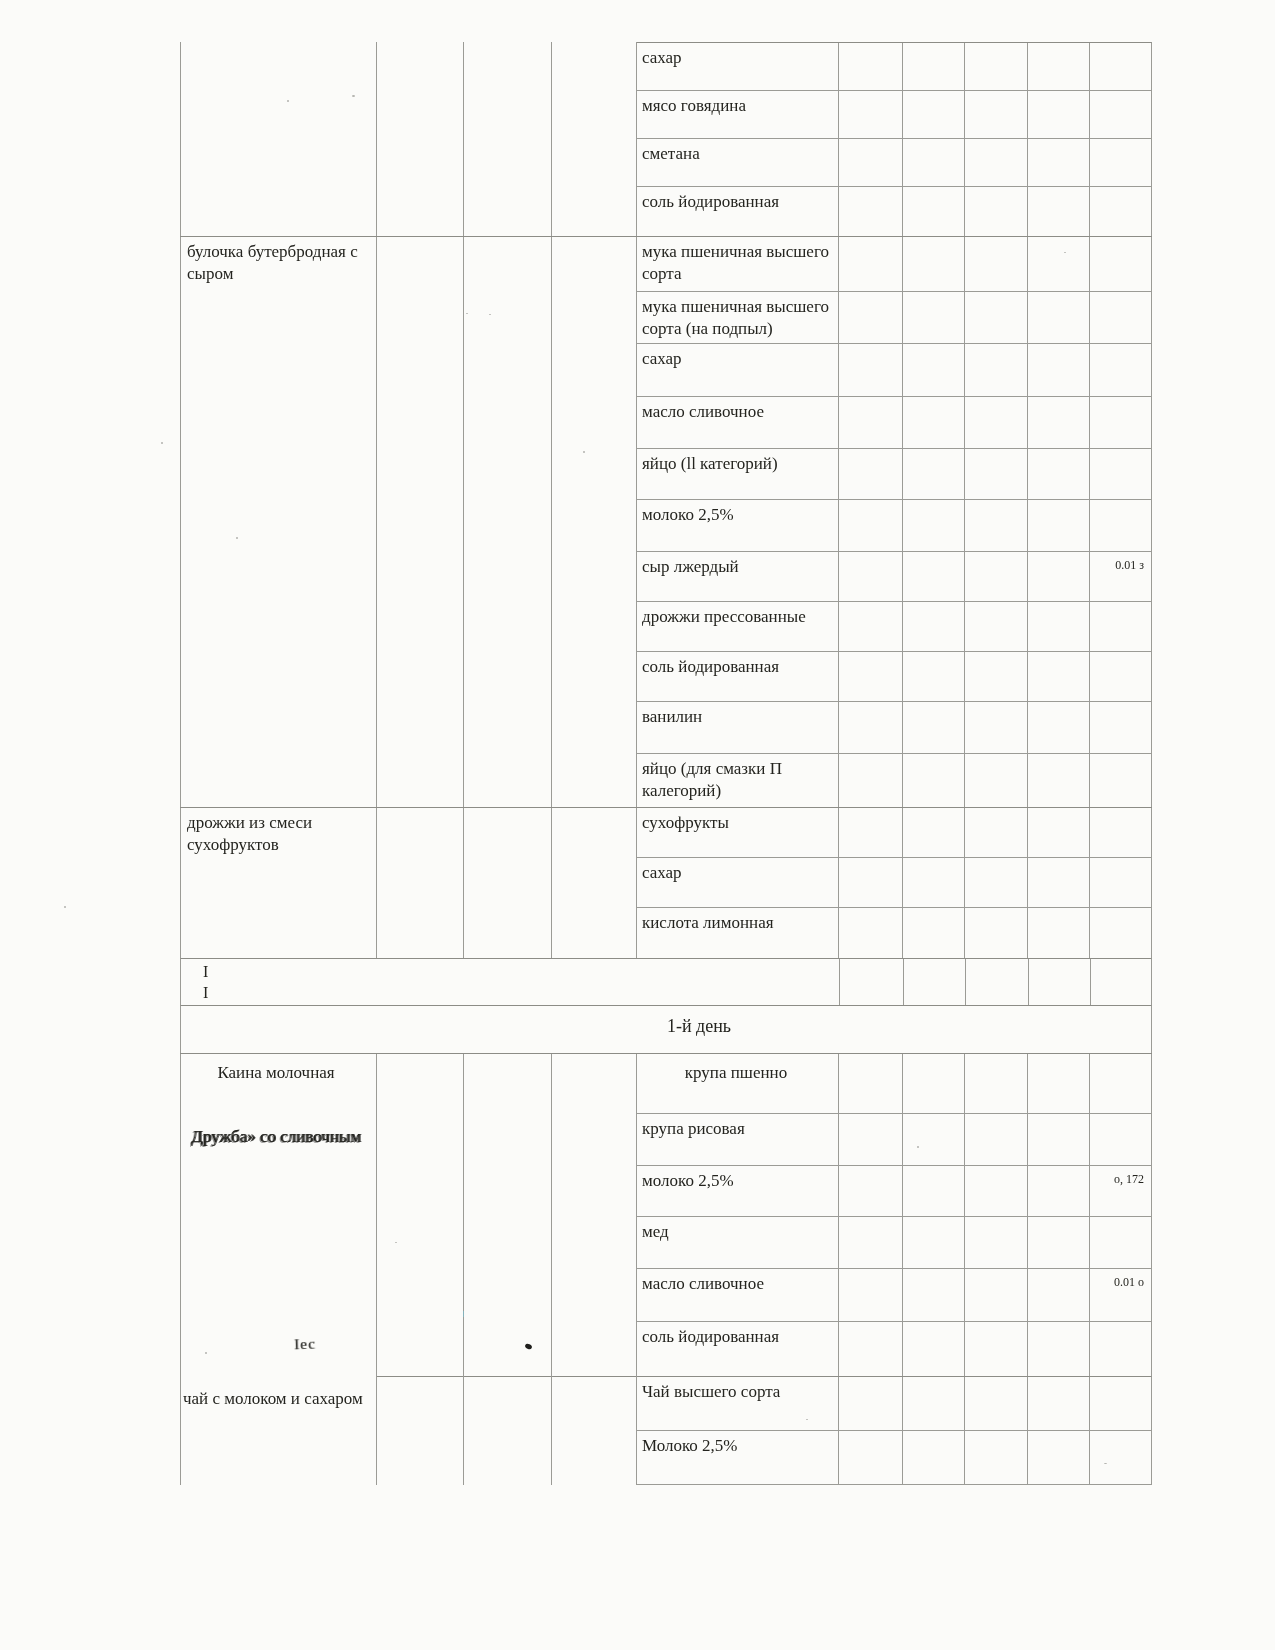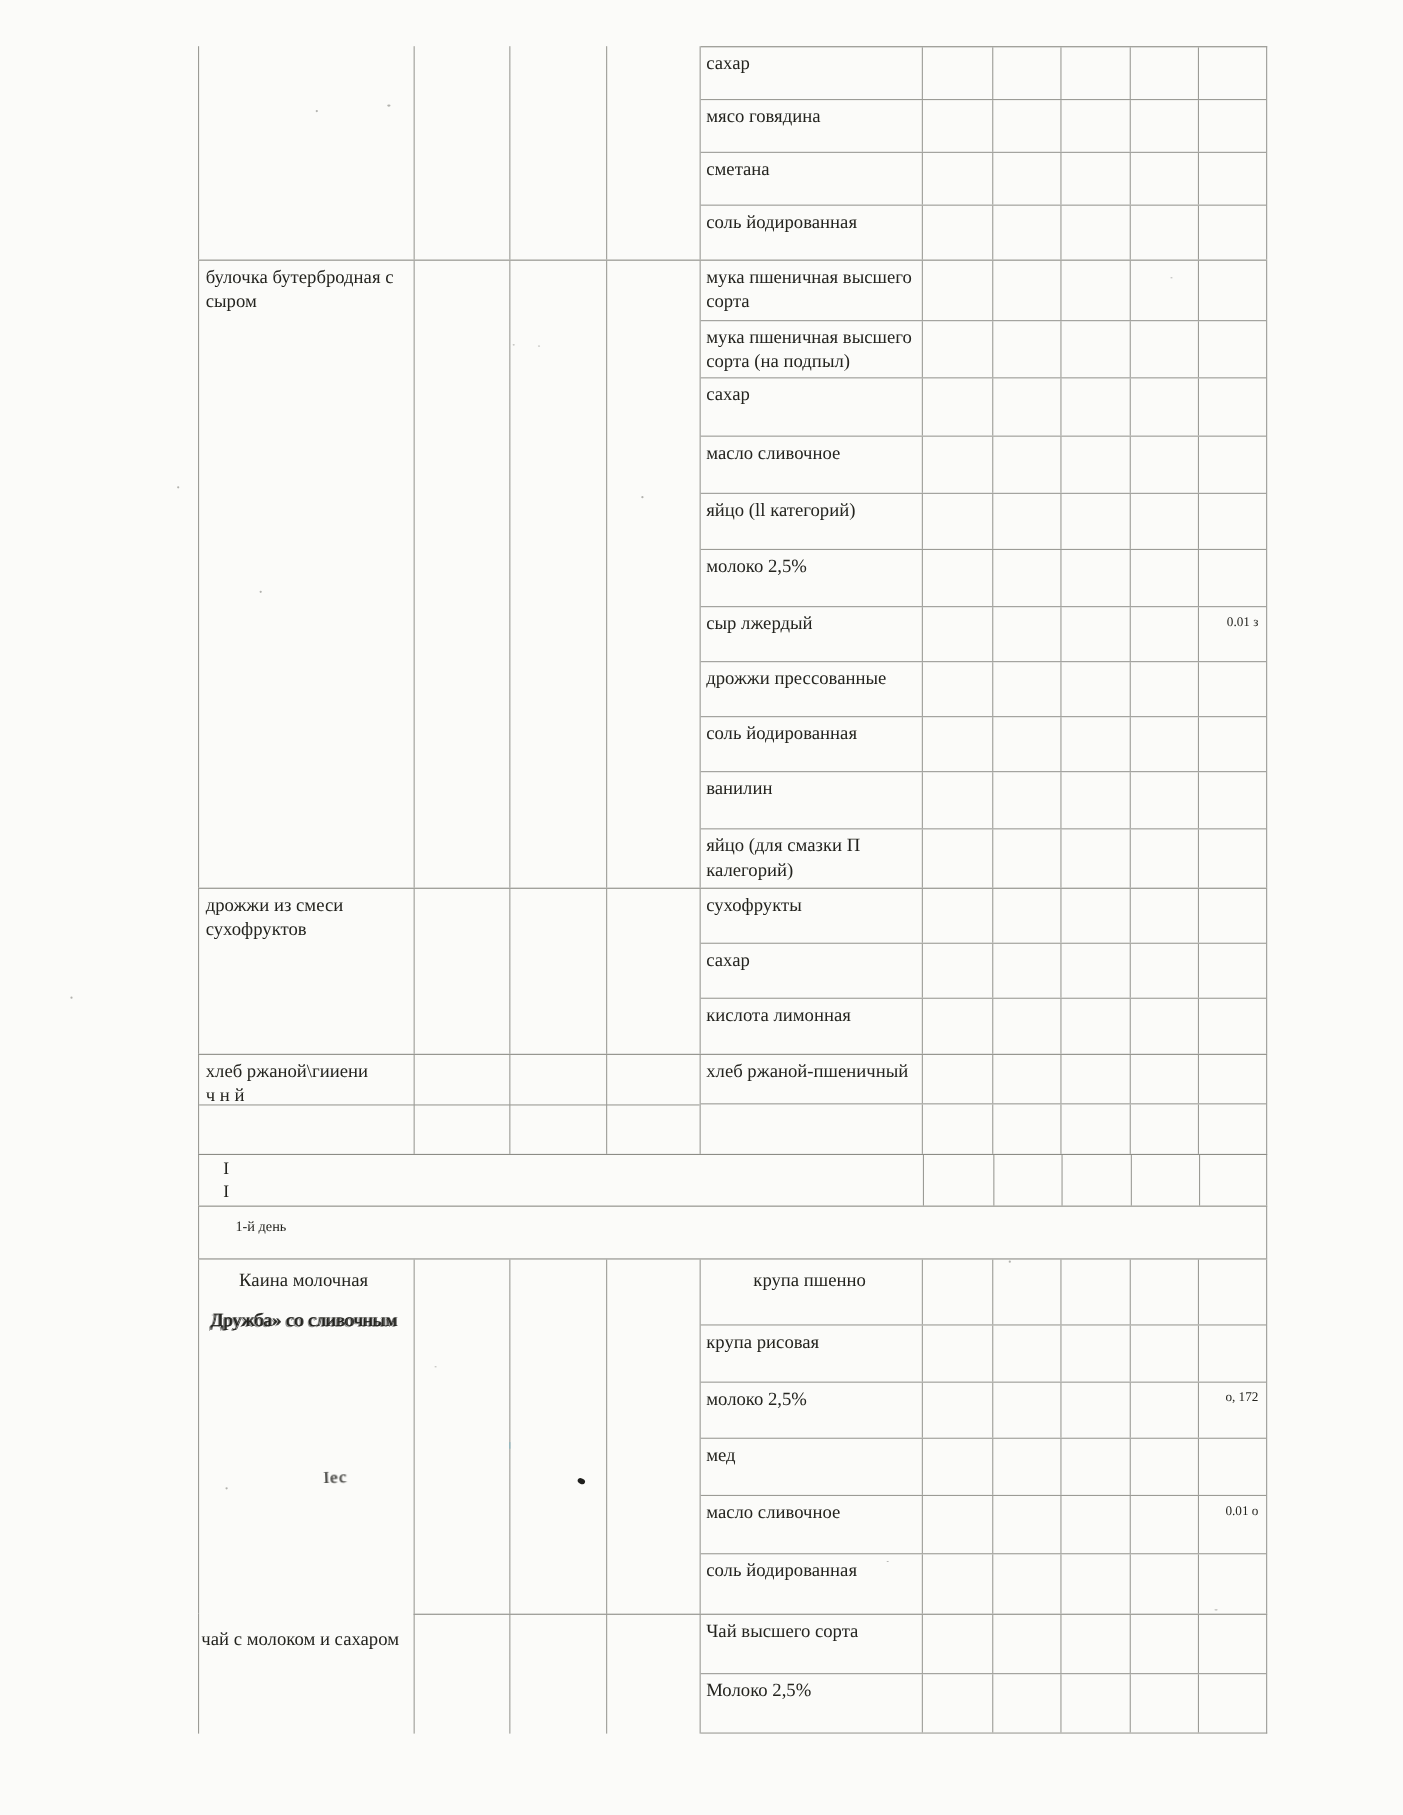--- a/index.html
+++ b/index.html
@@ -114,28 +114,28 @@
     font-size:16px;line-height:21px;
   }
   .tick{display:block;}
 
   
   .dayrow{
     box-sizing:border-box;height:48px;
     border-top:1px solid var(--lnd);
     border-left:1px solid var(--ln);
     border-right:1px solid var(--ln);
-    text-align:left;
-    font-size:13px;
+    text-align:center;
+    font-size:18px;
     padding-top:10px;
   }
   .dayrow span{display:inline-block;transform:translateX(33px);}
 
   
-  .dl2-gap{margin-top:14px;}
+  .dl2-gap{margin-top:42px;}
   .smudged{
     text-shadow:1px 0 0 rgba(20,20,20,.8),-1px 1px 0 rgba(20,20,20,.45);
     filter:blur(.2px);
   }
   .nowrap{white-space:nowrap;margin-left:-4px;padding-top:12px;}
   .pad-top8{padding-top:8px;text-align:center;}
 
   
   .speck{position:absolute;background:#8a8a85;border-radius:50%;opacity:.65;}
   .blot{position:absolute;left:525px;top:1344px;width:7px;height:5px;background:#1f1f1d;border-radius:50%;transform:rotate(25deg);}
@@ -226,36 +226,20 @@
         </div>
         <div class="irow" style="height:50px">
           <div class="iname">сахар</div>
         </div>
         <div class="irow" style="height:50px">
           <div class="iname">кислота лимонная</div>
         </div>
       </div>
     </div>
 
-    <div class="section sec-top">
-      <div class="dish-area hline45">
-        <div class="dish-cell">
-          <div>хлеб ржаной\гииени</div>
-          <div>ч н й</div>
-        </div>
-      </div>
-      <div class="ing-area">
-        <div class="irow" style="height:45px">
-          <div class="iname">хлеб ржаной-пшеничный</div>
-        </div>
-        <div class="irow" style="height:45px">
-          <div class="iname"></div>
-        </div>
-      </div>
-    </div>
 
     <div class="iband">
       <span class="tick">I</span>
       <span class="tick">I</span>
     </div>
 
     <div class="dayrow">
       <span>1-й день</span>
     </div>
 

